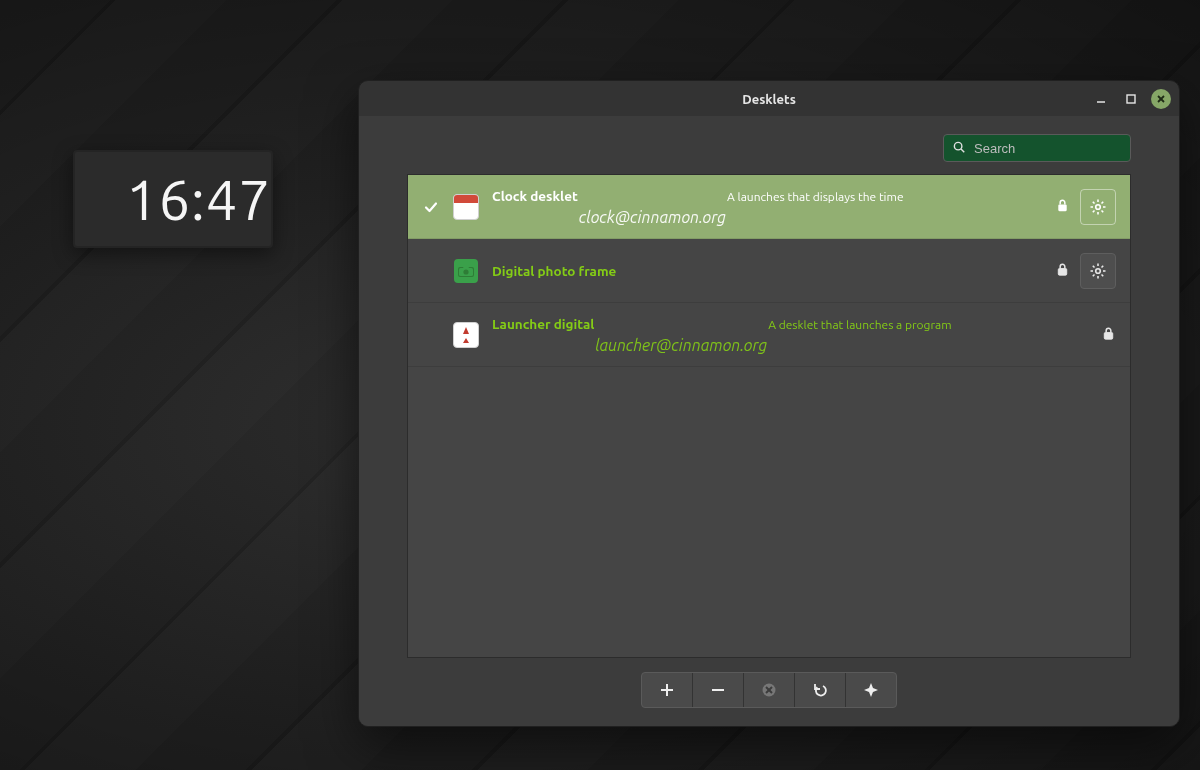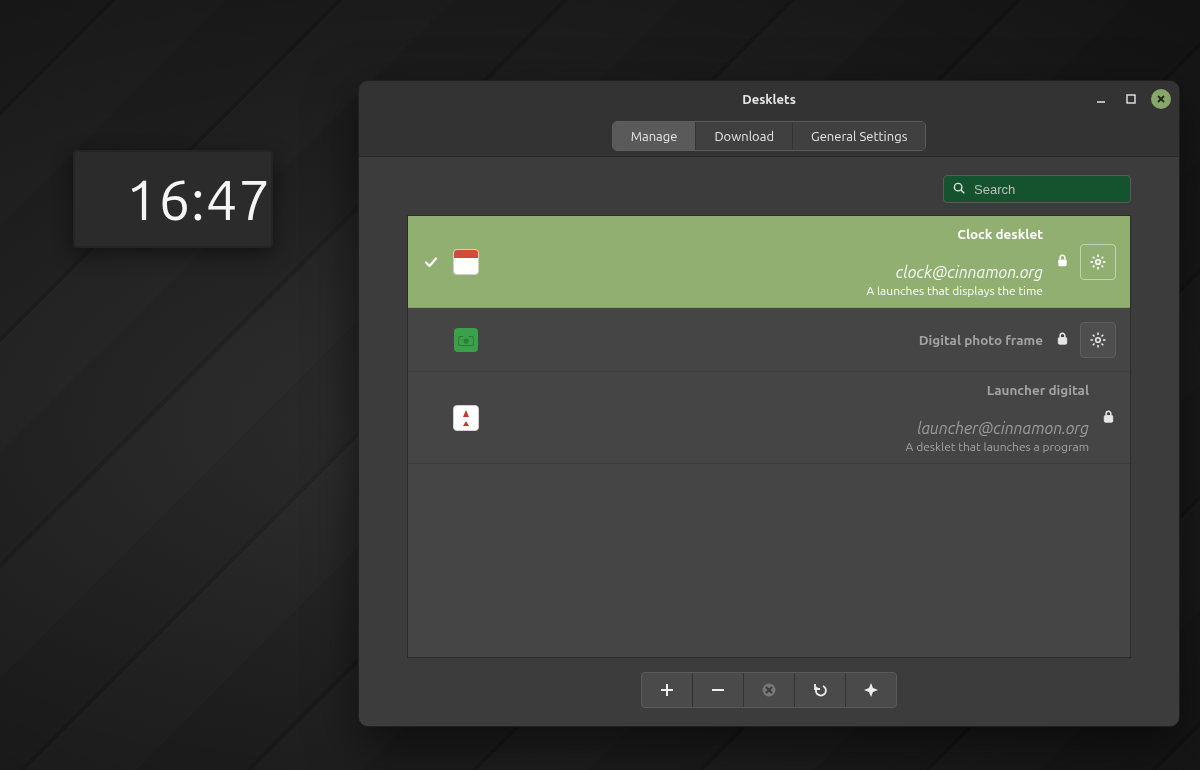--- a/index.html
+++ b/index.html
@@ -119,29 +119,29 @@
     border:1px solid #2c2c2c;
     overflow:auto;
   }
   .row{
     display:flex;align-items:center;
     padding:10px 14px 10px 14px;
     gap:12px;
     border-bottom:1px solid rgba(0,0,0,0.10);
     min-height:64px;
     box-sizing:border-box;
-    color:#a3a3a3;
+    color:#84cc16;
   }
   .row.selected{
     background:var(--row-selected);
     color:var(--row-selected-text);
   }
   .row .check{width:18px;display:flex;justify-content:center;}
   .row .icon{width:28px;height:28px;display:flex;align-items:center;justify-content:center;}
-  .row .texts{flex:1;display:flex;flex-direction:column;gap:1px;text-align:right;}
+  .row .texts{flex:1;display:flex;flex-direction:row;gap:1px;text-align:right;}
   .row .name{font-size:13.5px;font-weight:700;}
   .row .id{font-size:16px;font-style:italic;opacity:0.92;margin-top:20px;}
   .row .desc{font-size:12px;margin-top:2px;}
   .row .actions{display:flex;align-items:center;gap:10px;}
   .lock-icon svg{width:15px;height:15px;}
   .gear-btn{
     width:34px;height:34px;border:1px solid rgba(255,255,255,0.45);
     border-radius:4px;display:flex;align-items:center;justify-content:center;
     cursor:pointer;
   }
@@ -197,27 +197,20 @@
       </div>
       <div class="win-btn win-close">
         <svg viewBox="0 0 14 14">
             <line x1="4" y1="4" x2="10" y2="10" stroke-width="1.8"></line>
             <line x1="10" y1="4" x2="4" y2="10" stroke-width="1.8"></line>
           </svg>
       </div>
     </div>
   </div>
 
-  <div class="tabbar">
-    <div class="tabgroup">
-      <div class="tab active">Manage</div>
-      <div class="tab">Download</div>
-      <div class="tab">General Settings</div>
-    </div>
-  </div>
 
   <div class="content">
 
     <div class="searchbar">
       <div class="search">
         <span>
           <svg width="14" height="14" viewBox="0 0 16 16">
               <circle cx="7" cy="7" r="4.3" fill="none" stroke="#e0e0e0" stroke-width="1.6"></circle>
               <line x1="10.3" y1="10.3" x2="14" y2="14" stroke="#e0e0e0" stroke-width="1.6"></line>
             </svg>

